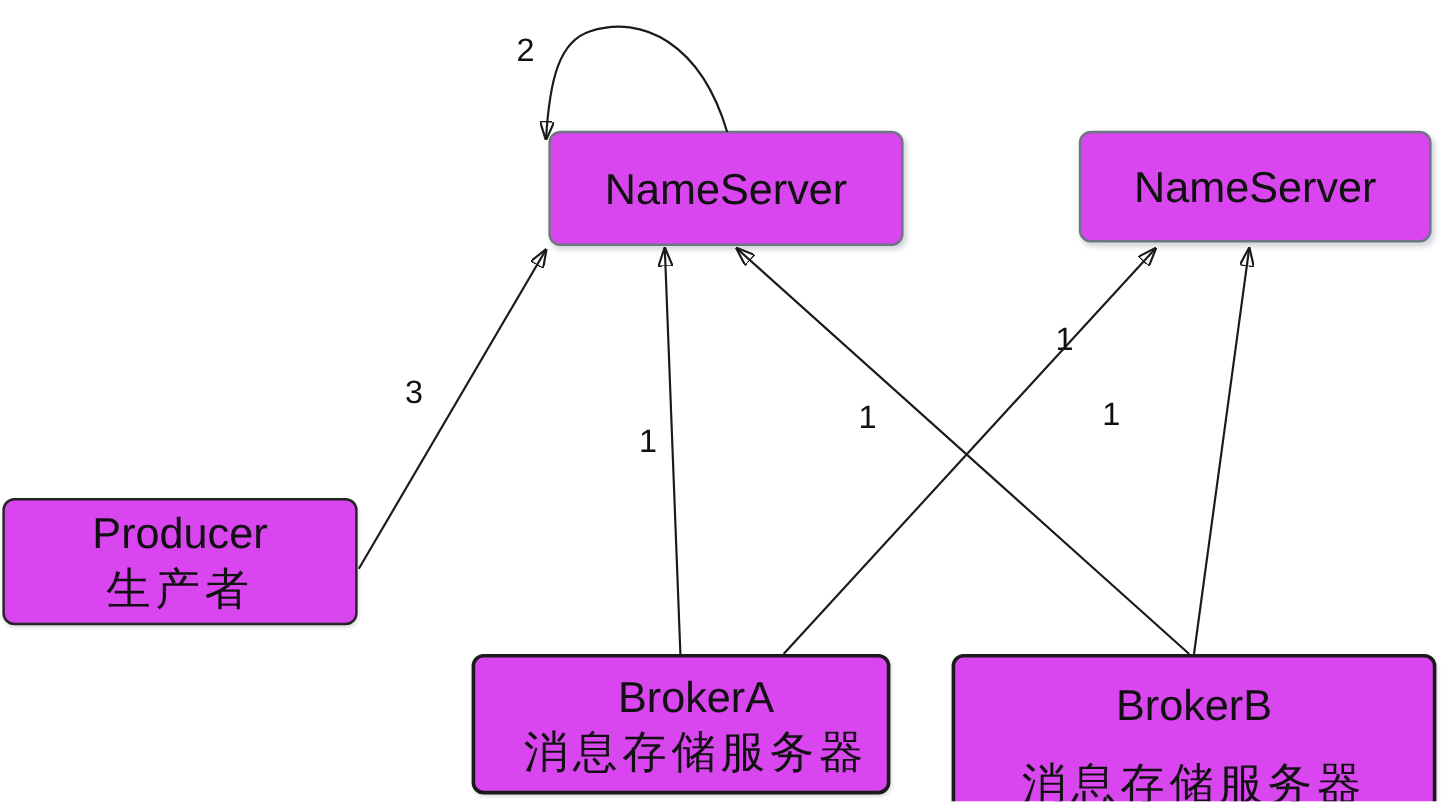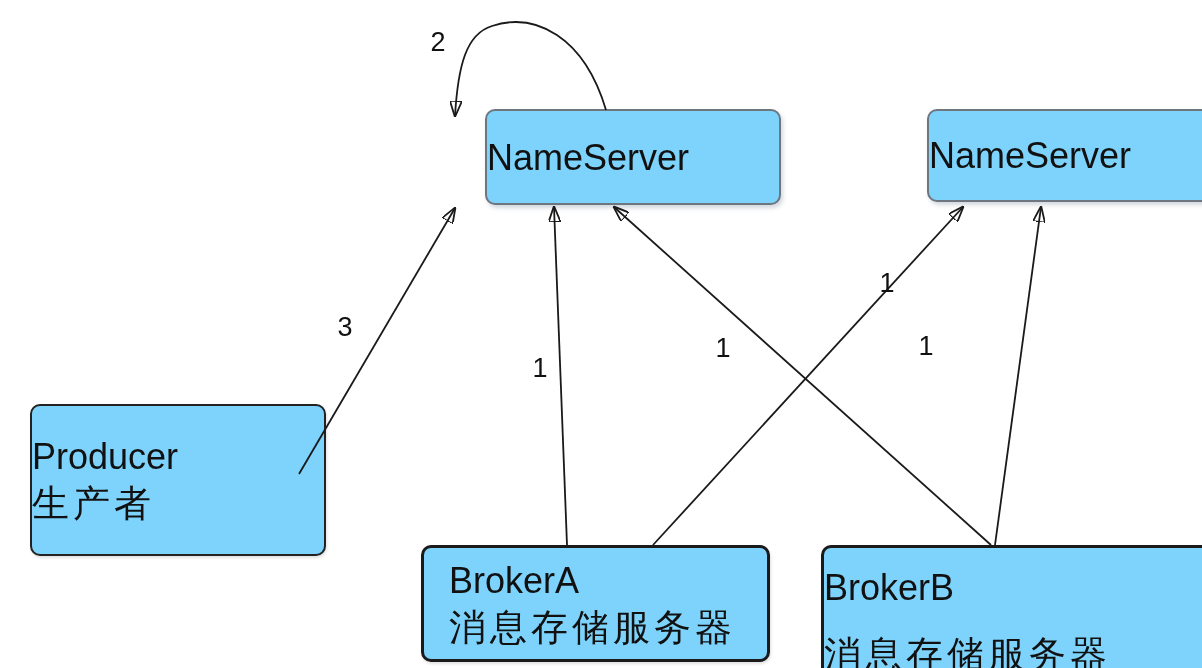--- a/index.html
+++ b/index.html
@@ -10,31 +10,30 @@
   }
   .canvas {
     position: relative;
     width: 1202px;
     height: 668px;
     background: #ffffff;
     overflow: hidden;
   }
   .node {
     position: absolute;
-    background: #7dd3fc;
+    background: #d946ef;
     border-radius: 10px;
     display: flex;
     flex-direction: column;
-    align-items: flex-start;
+    align-items: center;
     justify-content: center;
     text-align: center;
     color: #111111;
     z-index: 1;
     box-sizing: border-box;
-    margin-left: 28px;
   }
   .node .line-en {
     font-size: 36px;
     line-height: 47px;
     white-space: nowrap;
   }
   .node .line-zh {
     font-size: 37px;
     line-height: 47px;
     letter-spacing: 4px;
@@ -48,21 +47,21 @@
   .node.producer {
     border: 2px solid #222222;
     box-shadow: 1px 2px 3px rgba(0, 0, 0, 0.12);
   }
   .node.broker {
     border: 3px solid #1a1a1a;
     box-shadow: 1px 2px 3px rgba(0, 0, 0, 0.12);
   }
   #ns-left   { left: 457px; top: 109px; width: 296px; height: 96px; }
   #ns-right  { left: 899px; top: 109px; width: 294px; height: 93px; }
-  #producer  { left: 2px;   top: 404px; width: 296px; height: 152px; }
+  #producer  { left: 2px;   top: 415px; width: 296px; height: 106px; }
   #broker-a  { left: 393px; top: 545px; width: 349px; height: 117px; padding-left: 25px; }
   #broker-b  { left: 793px; top: 545px; width: 404px; height: 151px; gap: 20px; }
 
   svg.edges {
     position: absolute;
     left: 0;
     top: 0;
     z-index: 2;
     pointer-events: none;
   }

